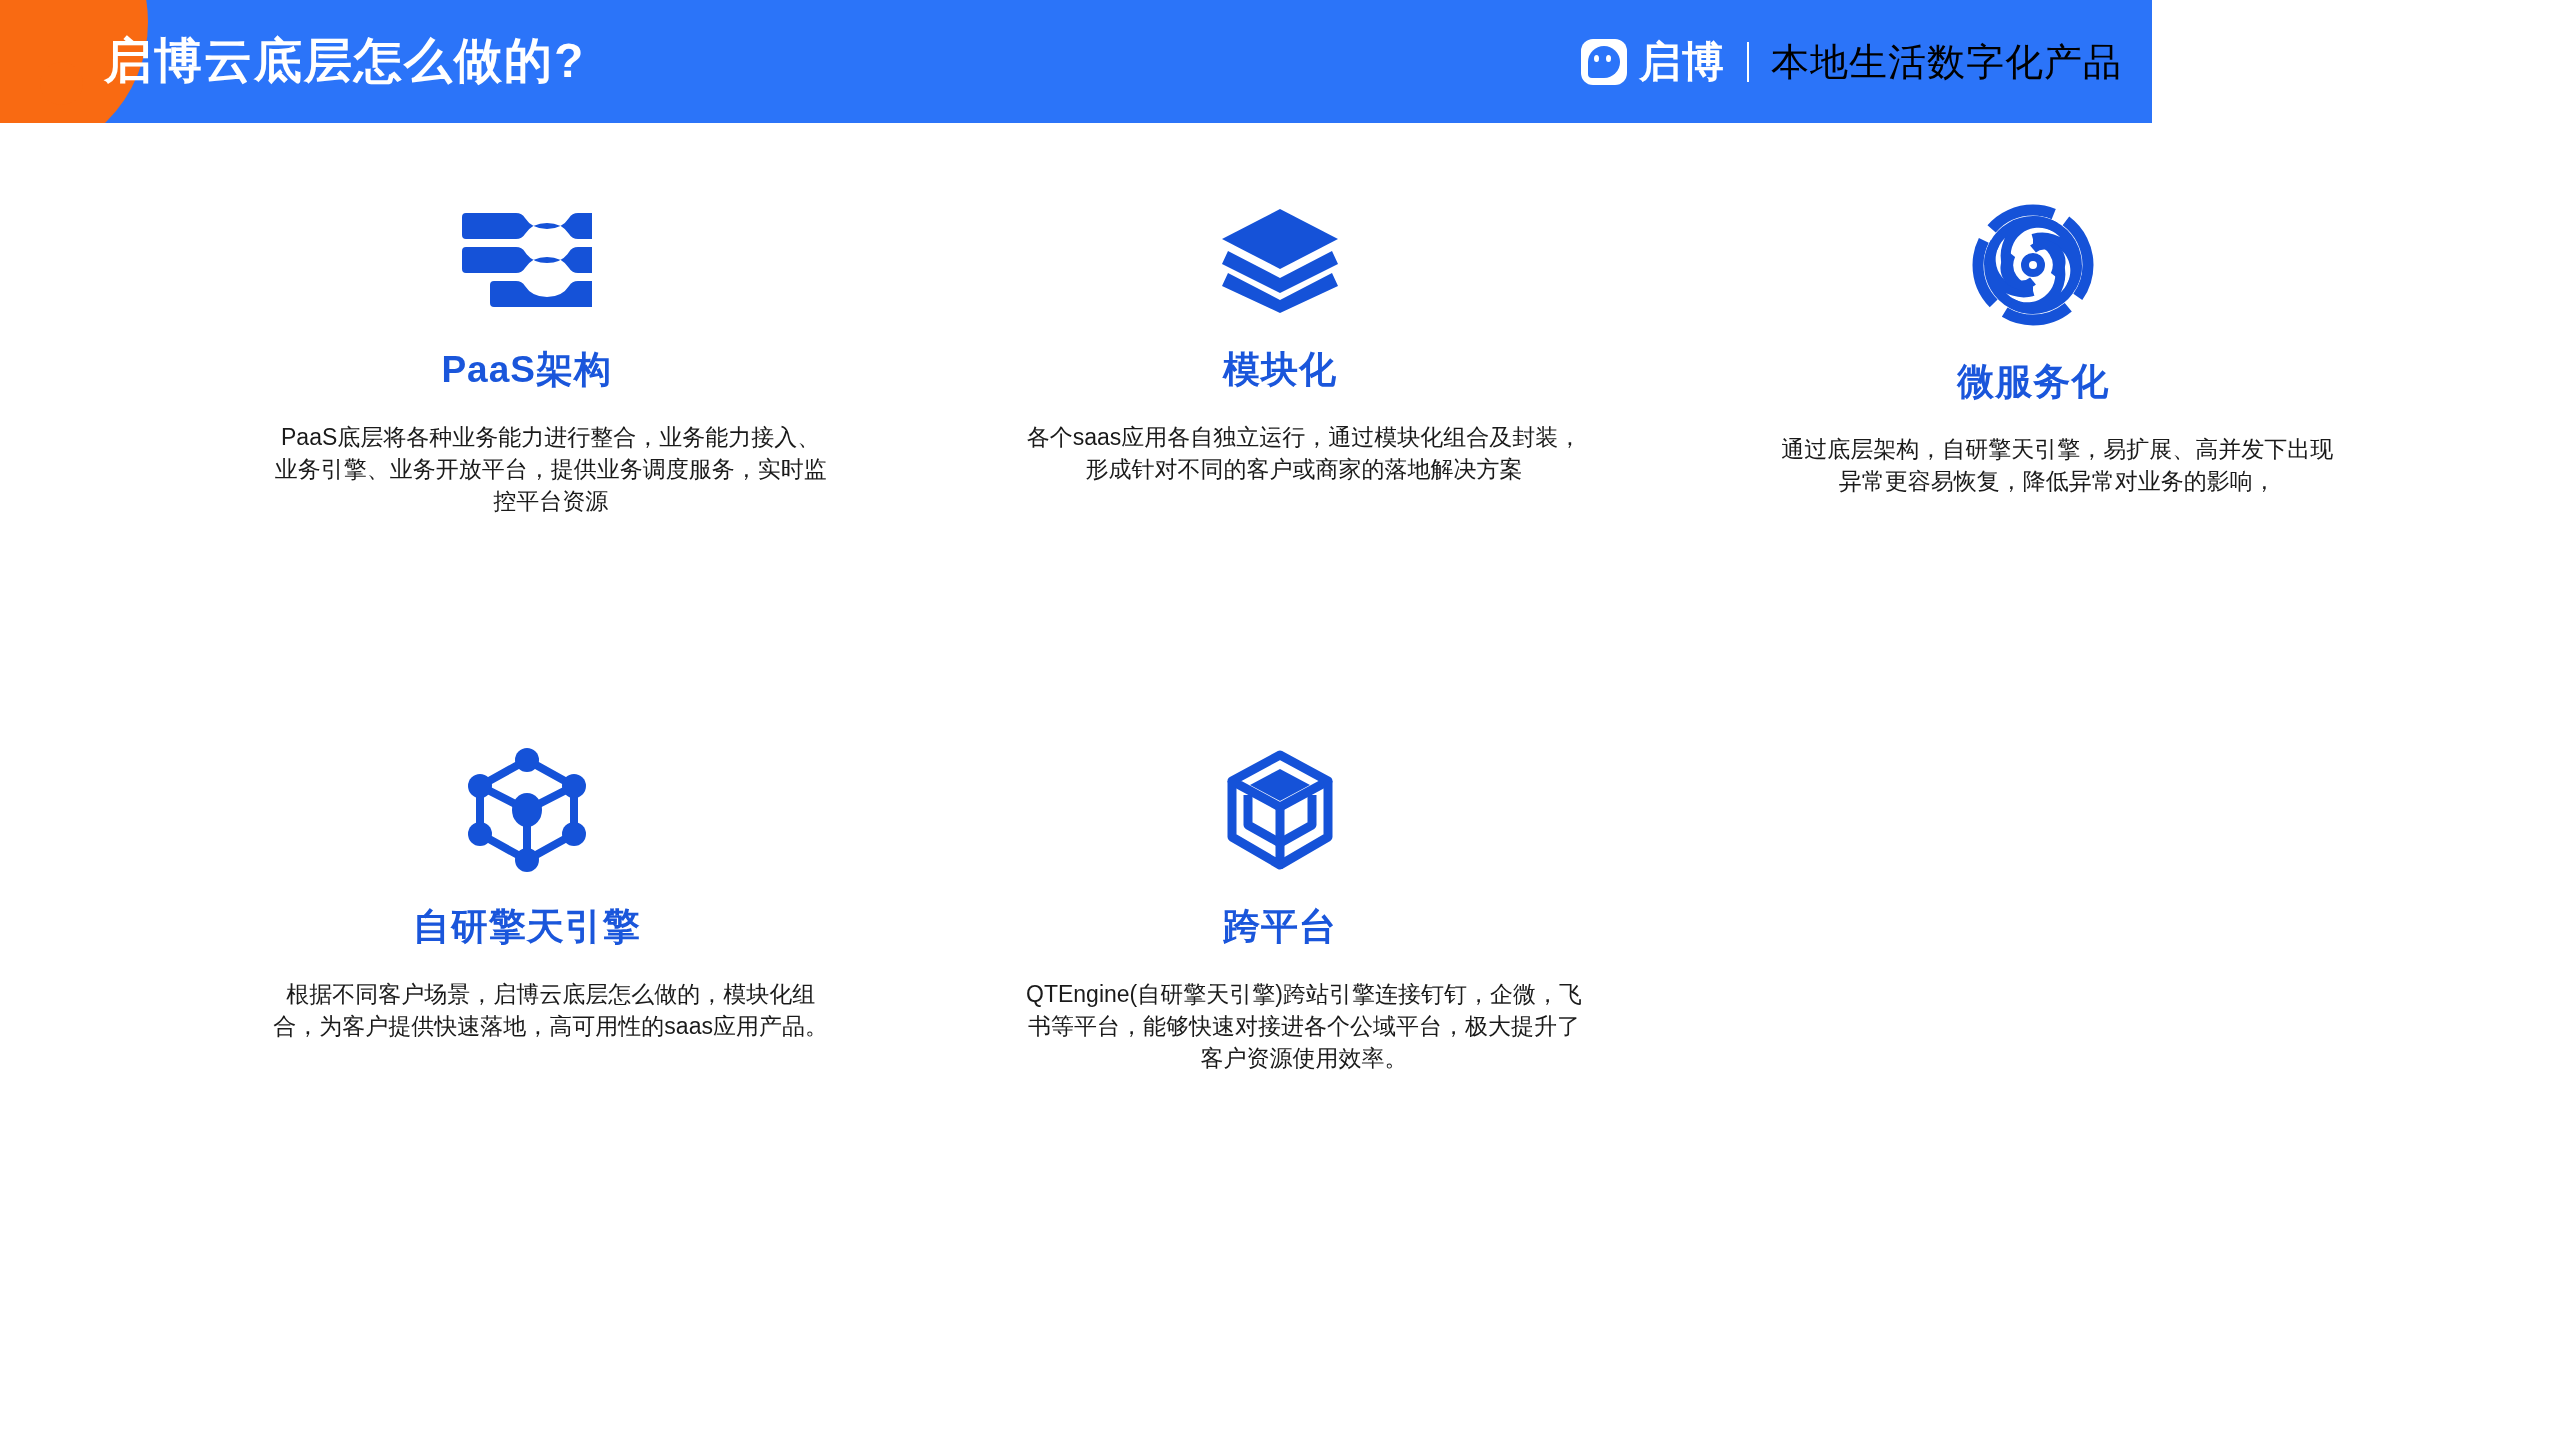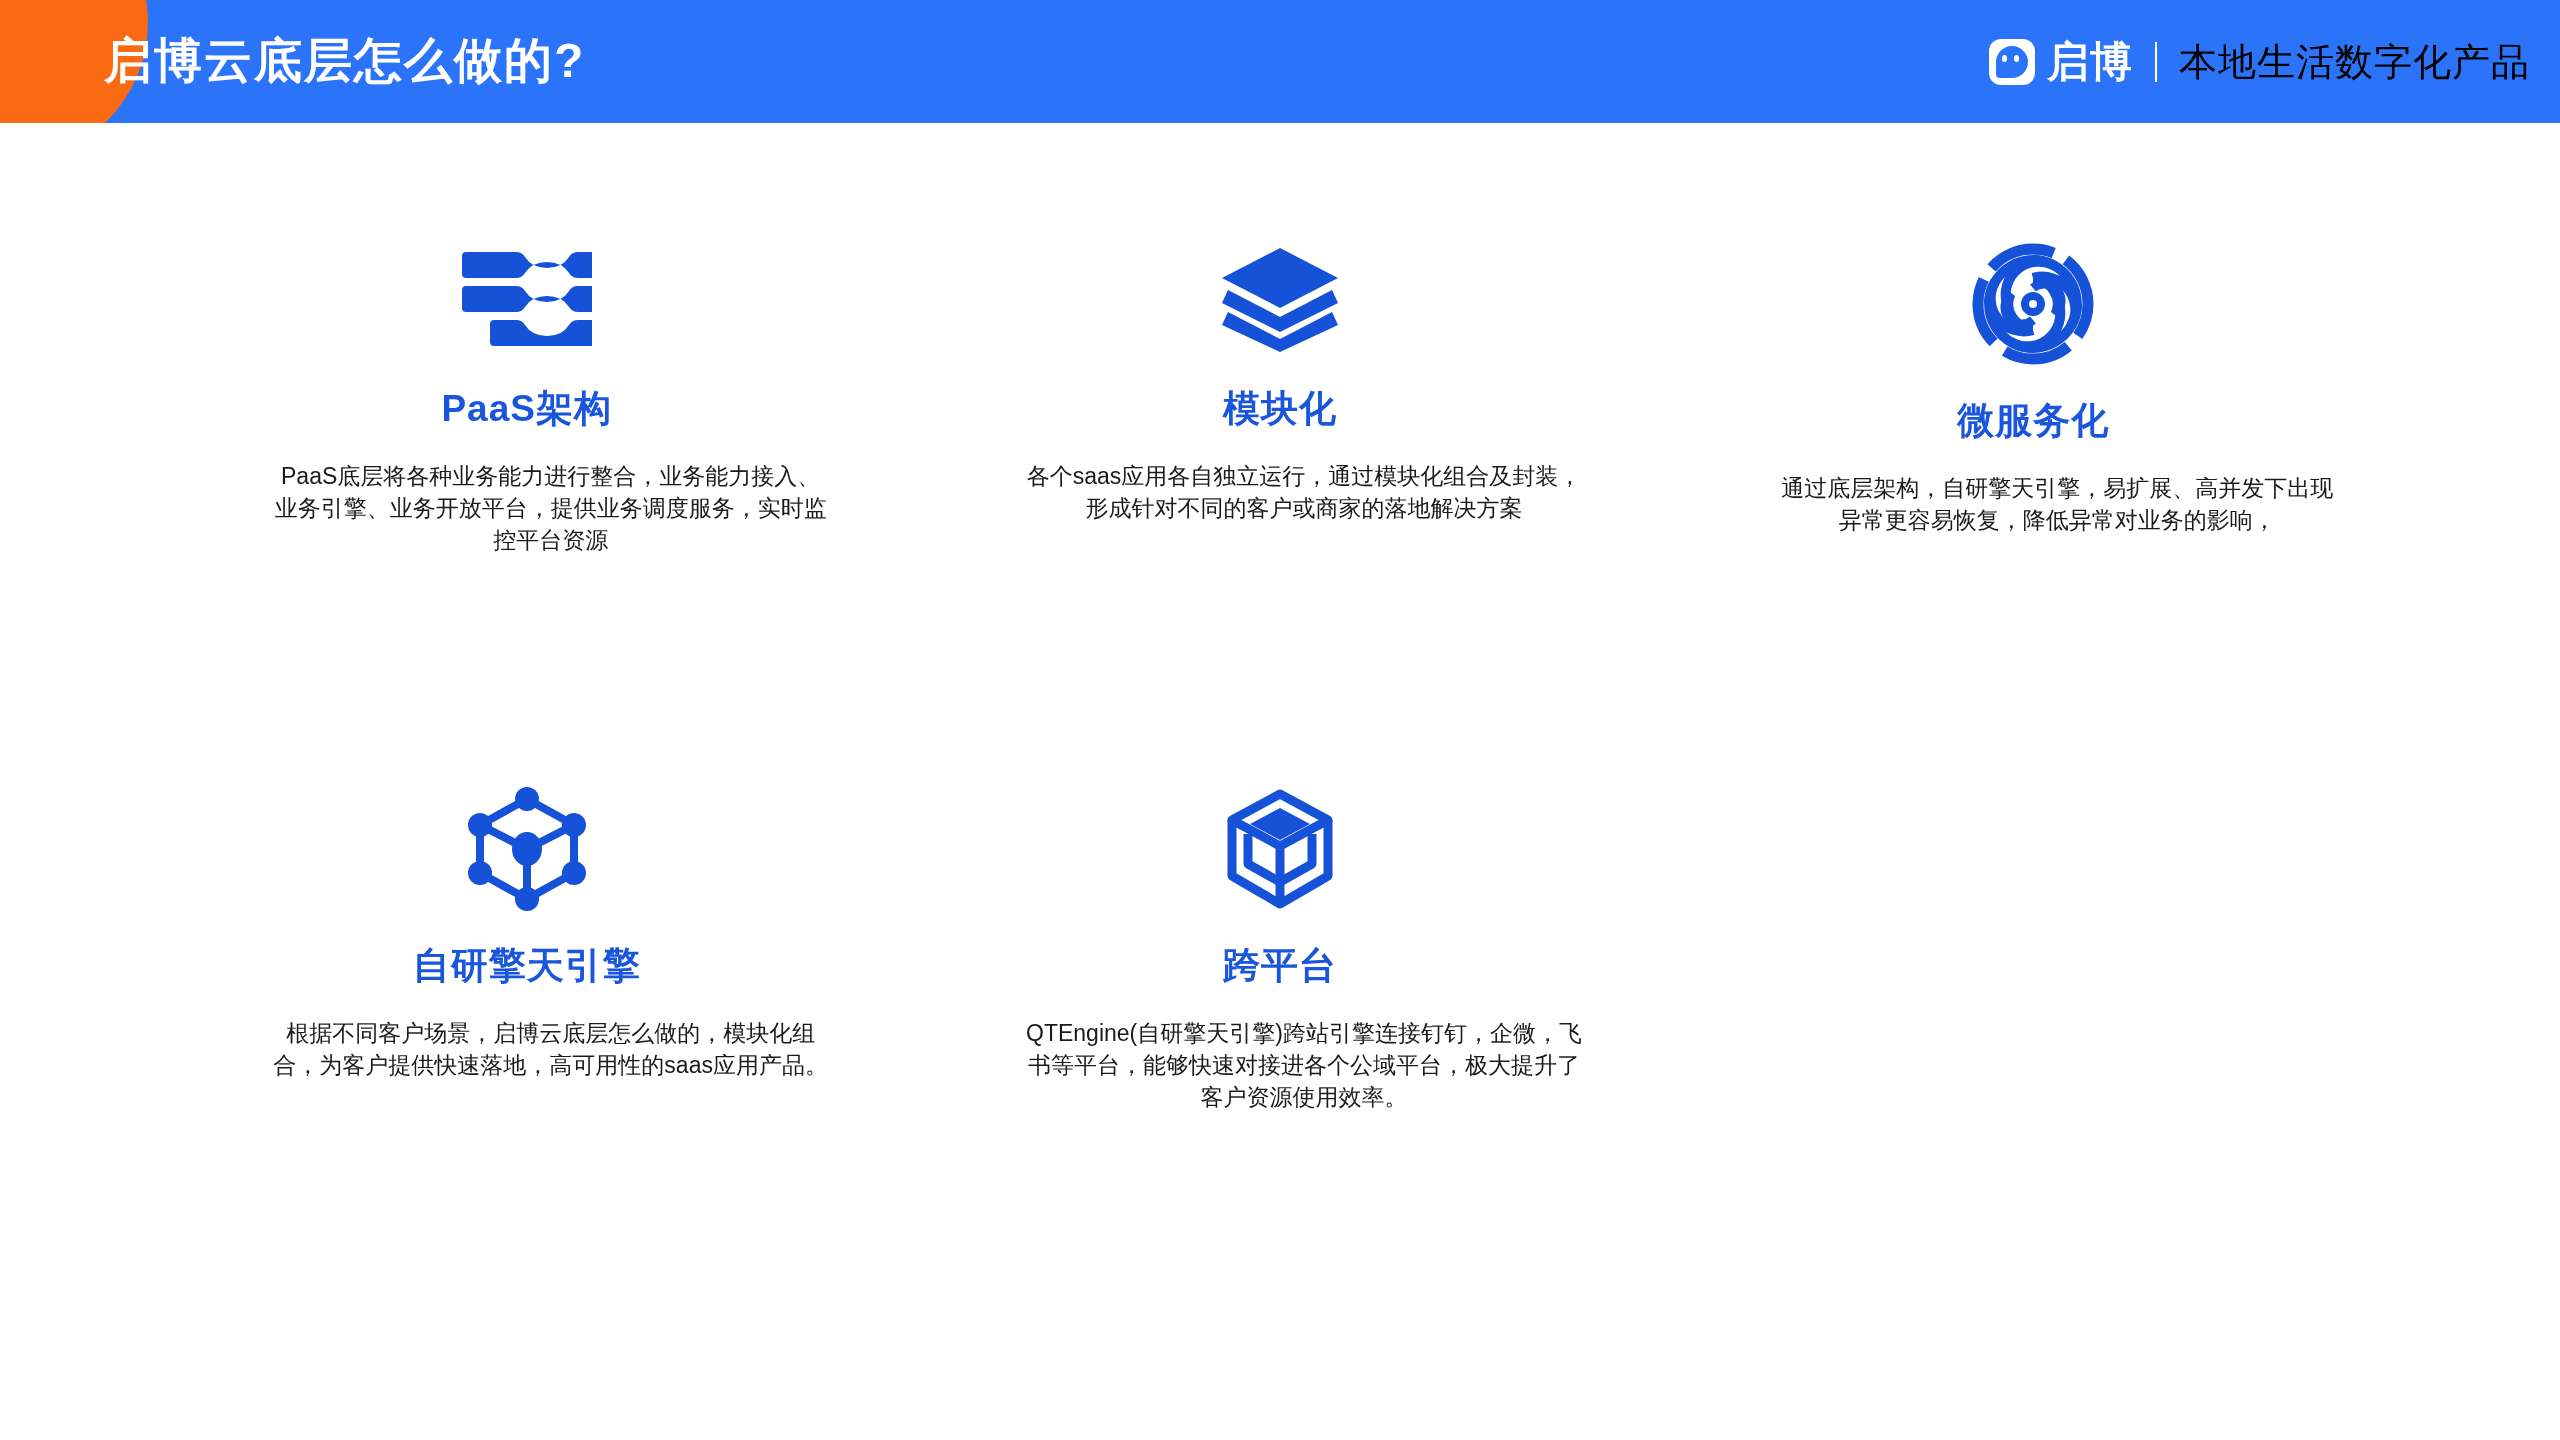--- a/index.html
+++ b/index.html
@@ -6,21 +6,21 @@
   html, body {
     width:2560px; height:1440px;
     background:#ffffff;
     font-family:"Liberation Sans","DejaVu Sans",sans-serif;
     overflow:hidden;
   }
 
   
   .header {
     position:absolute; left:0; top:0;
-    width:2560px; height:123px;
+    width:2152px; height:123px;
     background:#2b74f9;
     overflow:hidden;
   }
   .deco-circle-large {
     position:absolute;
     left:-132px; top:-118px;
     width:280px; height:280px;
     border-radius:50%;
     background:#f96a12;
   }
@@ -91,21 +91,21 @@
   }
 
   
   .grid {
     position:absolute;
     left:0; top:123px;
     width:2560px; height:1317px;
     display:grid;
     grid-template-columns:repeat(3,1fr);
     grid-template-rows:545px 545px;
-    padding:111px 150px 0 150px;
+    padding:72px 150px 0 150px;
     column-gap:0px;
   }
   .card {
     display:flex;
     flex-direction:column;
     align-items:center;
     padding:0 72px;
   }
   .card-icon {
     height:130px;

